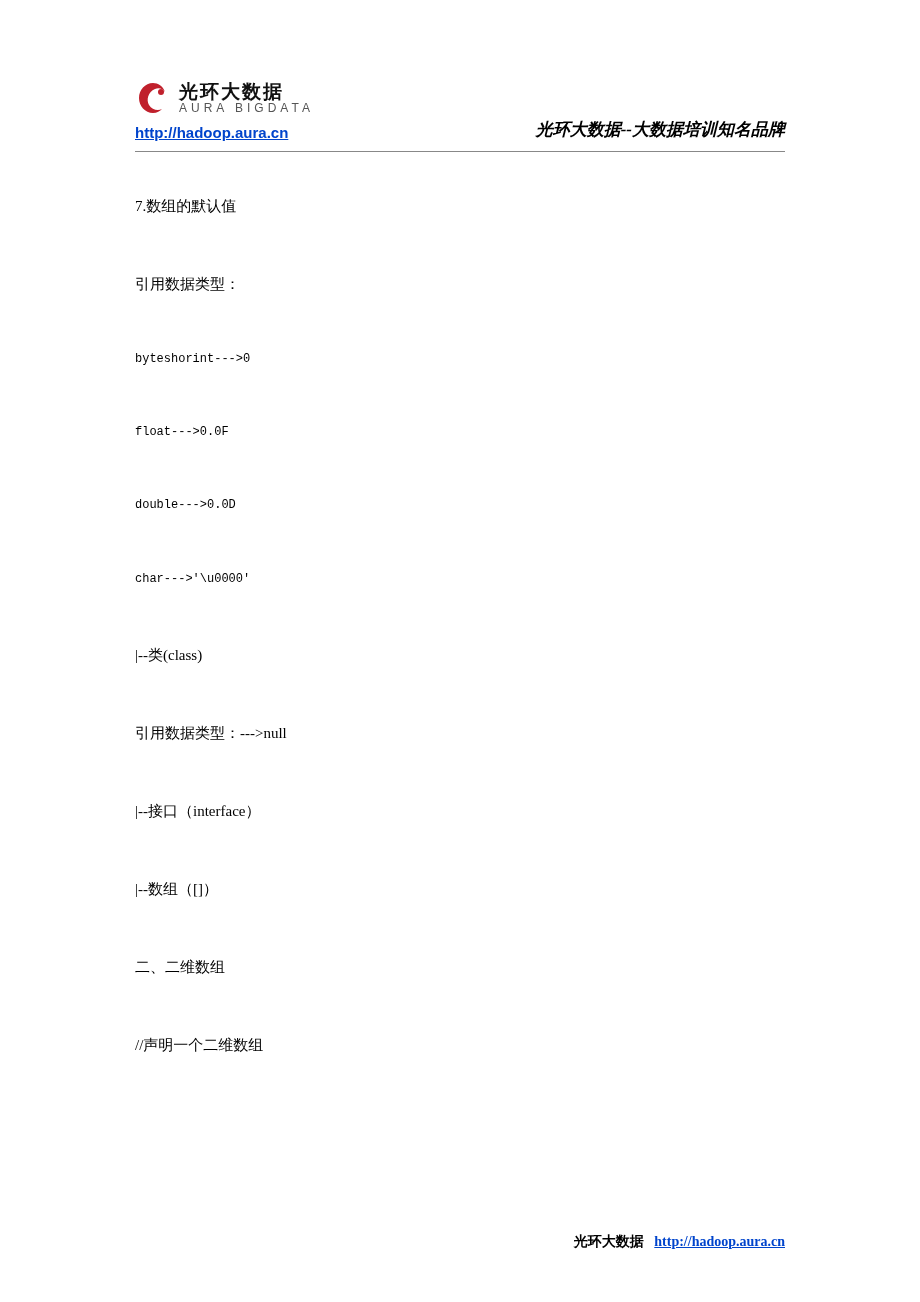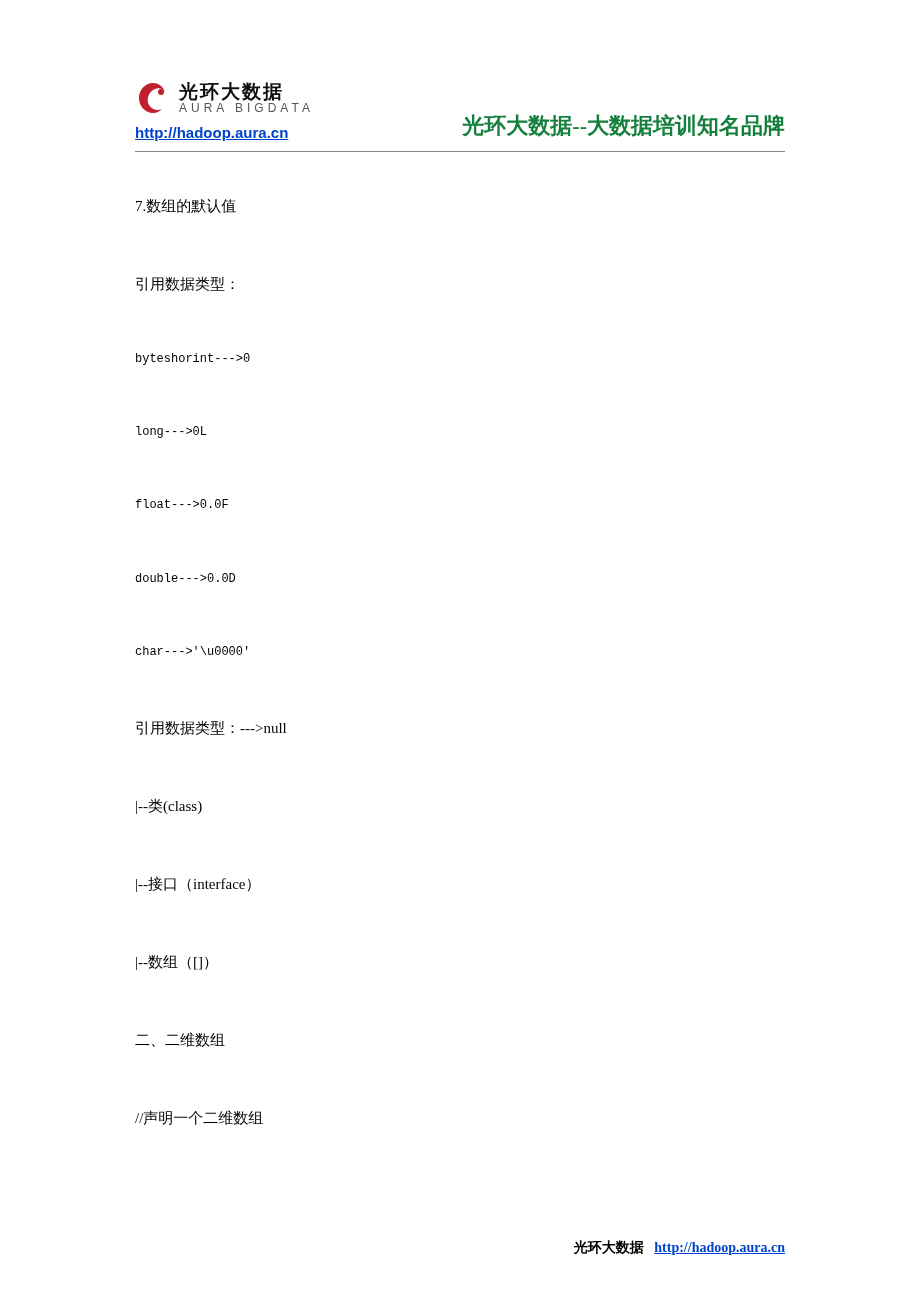--- a/index.html
+++ b/index.html
@@ -55,42 +55,43 @@
     letter-spacing: 4px;
     color: #555;
   }
   .header-link {
     color: #0044cc;
     font-size: 15px;
     font-weight: 700;
     text-decoration: underline;
   }
   .header-title {
-    font-size: 22px;
+    font-size: 17px;
     font-weight: 700;
-    color: #15803d;
+    color: #000000;
     font-family: "SimSun", serif;
+    font-style: italic;
   }
   .content p {
     margin: 8px 0 54px 0;
     font-size: 14px;
     line-height: 1.6;
     color: #000;
   }
   .content p.cn {
     font-family: "SimSun", serif;
     font-size: 15px;
   }
   .content p.code {
     font-family: Liberation Mono, monospace;
     font-size: 12px;
   }
   .footer {
     position: absolute;
-    bottom: 45px;
+    bottom: 51px;
     right: 135px;
     font-size: 14px;
     font-weight: 700;
     font-family: "SimSun", serif;
     margin-left: 44px;
   }
   .footer-link {
     color: #0044cc;
     text-decoration: underline;
   }
@@ -114,26 +115,25 @@
       </div>
       <a class="header-link">http://hadoop.aura.cn</a>
     </div>
     <div class="header-title">光环大数据--大数据培训知名品牌</div>
   </div>
 
   <div class="content">
     <p class="cn">7.数组的默认值</p>
     <p class="cn">引用数据类型：</p>
     <p class="code">byteshorint---&gt;0</p>
-    <p class="code">long---&gt;0L</p>
     <p class="code">float---&gt;0.0F</p>
     <p class="code">double---&gt;0.0D</p>
     <p class="code">char---&gt;'\u0000'</p>
+    <p class="cn">|--类(class)</p>
     <p class="cn">引用数据类型：---&gt;null</p>
-    <p class="cn">|--类(class)</p>
     <p class="cn">|--接口（interface）</p>
     <p class="cn">|--数组（[]）</p>
     <p class="cn">二、二维数组</p>
     <p class="cn">//声明一个二维数组</p>
   </div>
 
   <div class="footer">
     <span>光环大数据</span>
     &nbsp;
     <a class="footer-link">http://hadoop.aura.cn</a>

